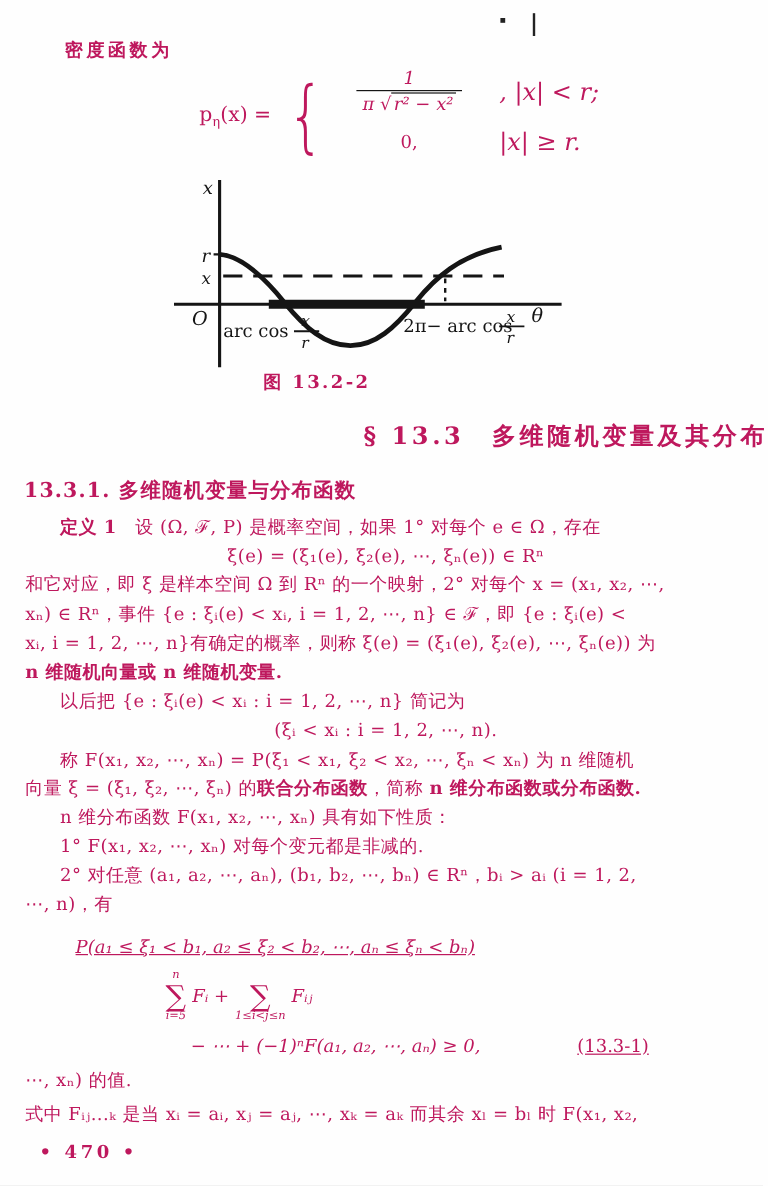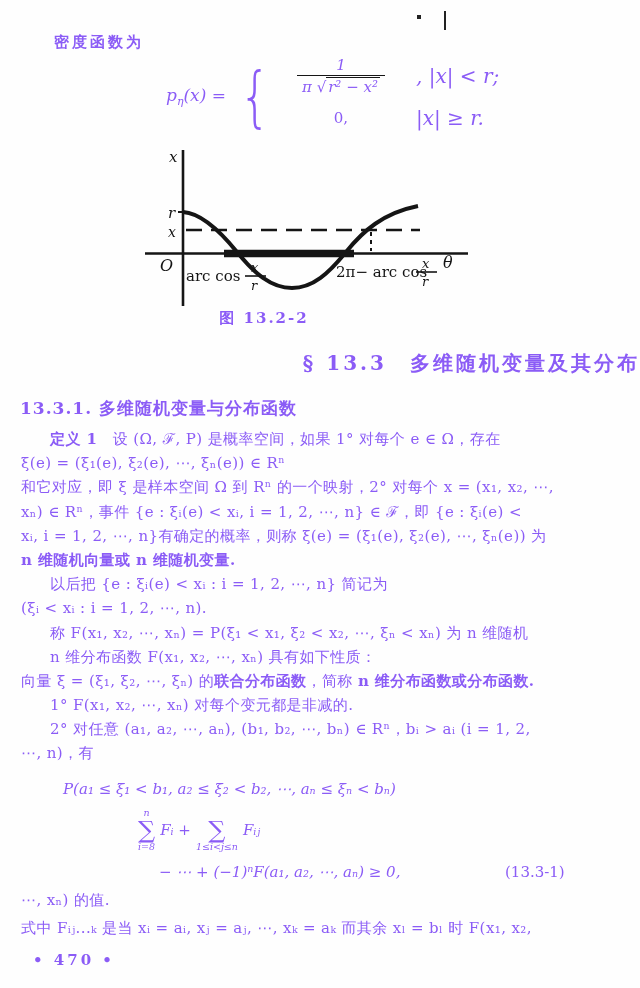--- a/index.html
+++ b/index.html
@@ -1,22 +1,22 @@
 <!DOCTYPE html>
 <html><head>
 <meta charset="utf-8">
 <style>
   html,body{margin:0;padding:0;background:#e8e8e8;}
   .page{position:relative;width:640px;height:988px;background:#fefefe;
-        font-family:"DejaVu Serif","Liberation Serif",serif;color:#8b5cf6;overflow:hidden;}
+        font-family:"DejaVu Serif","Liberation Serif",serif;color:#be185d;overflow:hidden;}
   .abs{position:absolute;}
   .run-head{left:54px;top:33px;font-size:15px;letter-spacing:3px;font-weight:600;}
   
   .pform{left:166px;top:55px;display:flex;align-items:center;}
-  .pf-lhs{font-size:17px;font-style:italic;white-space:nowrap;}
+  .pf-lhs{font-size:17px;white-space:nowrap;}
   .pf-lhs sub{font-size:11px;}
   .brace{font-size:66px;font-weight:300;line-height:0.9;margin:0 4px 0 8px;
          font-family:"DejaVu Sans",sans-serif;transform:scaleX(0.75);}
   .cases{display:flex;flex-direction:column;}
   .crow{display:flex;align-items:center;height:42px;}
   .cell1{width:122px;display:flex;justify-content:center;font-size:15px;}
   .cell2{width:90px;font-style:italic;font-size:20px;margin-left:14px;white-space:nowrap;}
   .frac{display:inline-flex;flex-direction:column;align-items:center;font-style:italic;}
   .frac .num{font-size:15px;padding-bottom:1px;}
   .frac .den{border-top:1.6px solid #151515;padding:2px 5px 0 5px;white-space:nowrap;font-size:15px;}
@@ -24,26 +24,26 @@
   
   .figsvg{left:0;top:145px;}
   .figcap{left:0;top:309px;width:528px;text-align:center;font-size:15px;letter-spacing:2px;font-weight:600;}
   
   .sec-head{left:0;top:350px;width:640px;text-align:right;font-size:20px;font-weight:700;letter-spacing:3px;}
   .sub-head{left:20px;top:397px;font-size:17px;font-weight:700;letter-spacing:1px;}
   
   .body{left:21px;top:427px;width:601px;font-size:15px;}
   .ln{height:24.2px;line-height:24.2px;white-space:nowrap;letter-spacing:0.4px;}
   .ind{text-indent:29px;}
-  .ctr{text-align:left;}
+  .ctr{text-align:center;}
   .bold{font-weight:700;}
-  .eq1{margin-top:8px;padding-left:42px;height:30px;line-height:30px;font-style:italic;white-space:nowrap;}
+  .eq1{margin-top:8px;padding-left:42px;height:30px;line-height:30px;font-style:italic;white-space:nowrap;text-decoration:underline;}
   .eq2{padding-left:112px;height:52px;display:flex;align-items:center;font-style:italic;white-space:nowrap;}
   .eq3{position:relative;padding-left:138px;height:32px;line-height:32px;font-style:italic;white-space:nowrap;}
-  .eqnum{position:absolute;left:484px;top:0;font-style:normal;}
+  .eqnum{position:absolute;left:460px;top:0;font-style:normal;text-decoration:underline;}
   .tail{margin-top:4px;}
   .bigsum{display:inline-flex;flex-direction:column;align-items:center;line-height:1;margin:0 5px;}
   .bigsum .lim{font-size:9.5px;font-style:italic;letter-spacing:0;}
   .bigsum .sym{font-size:24px;font-style:normal;}
   .pagenum{left:33px;top:951px;font-size:15px;font-weight:700;letter-spacing:3px;}
   .artifact{background:#222;}
   svg text{font-family:"DejaVu Serif","Liberation Serif",serif;fill:#151515;}
   .it{font-style:italic;}
 </style>
 </head>
@@ -112,32 +112,32 @@
   <div class="abs body">
     <div class="ln ind"><span class="bold">定义 1</span><span>　设 (Ω, ℱ, P) 是概率空间，如果 1° 对每个 e ∈ Ω，存在</span></div>
     <div class="ln ctr">ξ(e) = (ξ₁(e), ξ₂(e), ⋯, ξₙ(e)) ∈ Rⁿ</div>
     <div class="ln">和它对应，即 ξ 是样本空间 Ω 到 Rⁿ 的一个映射，2° 对每个 x = (x₁, x₂, ⋯,</div>
     <div class="ln">xₙ) ∈ Rⁿ，事件 {e : ξᵢ(e) &lt; xᵢ, i = 1, 2, ⋯, n} ∈ ℱ，即 {e : ξᵢ(e) &lt;</div>
     <div class="ln">xᵢ, i = 1, 2, ⋯, n}有确定的概率，则称 ξ(e) = (ξ₁(e), ξ₂(e), ⋯, ξₙ(e)) 为</div>
     <div class="ln bold">n 维随机向量或 n 维随机变量.</div>
     <div class="ln ind">以后把 {e : ξᵢ(e) &lt; xᵢ : i = 1, 2, ⋯, n} 简记为</div>
     <div class="ln ctr">(ξᵢ &lt; xᵢ : i = 1, 2, ⋯, n).</div>
     <div class="ln ind">称 F(x₁, x₂, ⋯, xₙ) = P(ξ₁ &lt; x₁, ξ₂ &lt; x₂, ⋯, ξₙ &lt; xₙ)  为 n 维随机</div>
+    <div class="ln"><span>向量 ξ = (ξ₁, ξ₂, ⋯, ξₙ) 的</span><span class="bold">联合分布函数</span><span>，简称 </span><span class="bold">n 维分布函数或分布函数.</span></div>
     <div class="ln ind">n 维分布函数 F(x₁, x₂, ⋯, xₙ) 具有如下性质：</div>
-    <div class="ln"><span>向量 ξ = (ξ₁, ξ₂, ⋯, ξₙ) 的</span><span class="bold">联合分布函数</span><span>，简称 </span><span class="bold">n 维分布函数或分布函数.</span></div>
     <div class="ln ind">1° F(x₁, x₂, ⋯, xₙ) 对每个变元都是非减的.</div>
     <div class="ln ind">2° 对任意 (a₁, a₂, ⋯, aₙ), (b₁, b₂, ⋯, bₙ) ∈ Rⁿ，bᵢ &gt; aᵢ (i = 1, 2,</div>
     <div class="ln">⋯, n)，有</div>
 
     <div class="eq1">P(a₁ ≤ ξ₁ &lt; b₁, a₂ ≤ ξ₂ &lt; b₂, ⋯, aₙ ≤ ξₙ &lt; bₙ)</div>
     <div class="eq2">
       <span class="bigsum">
         <span class="lim">n</span>
         <span class="sym">∑</span>
-        <span class="lim">i=8</span>
+        <span class="lim">i=5</span>
       </span>
       <span> Fᵢ + </span>
       <span class="bigsum">
         <span class="lim">&nbsp;</span>
         <span class="sym">∑</span>
         <span class="lim">1≤i&lt;j≤n</span>
       </span>
       <span> Fᵢⱼ</span>
     </div>
     <div class="eq3">

